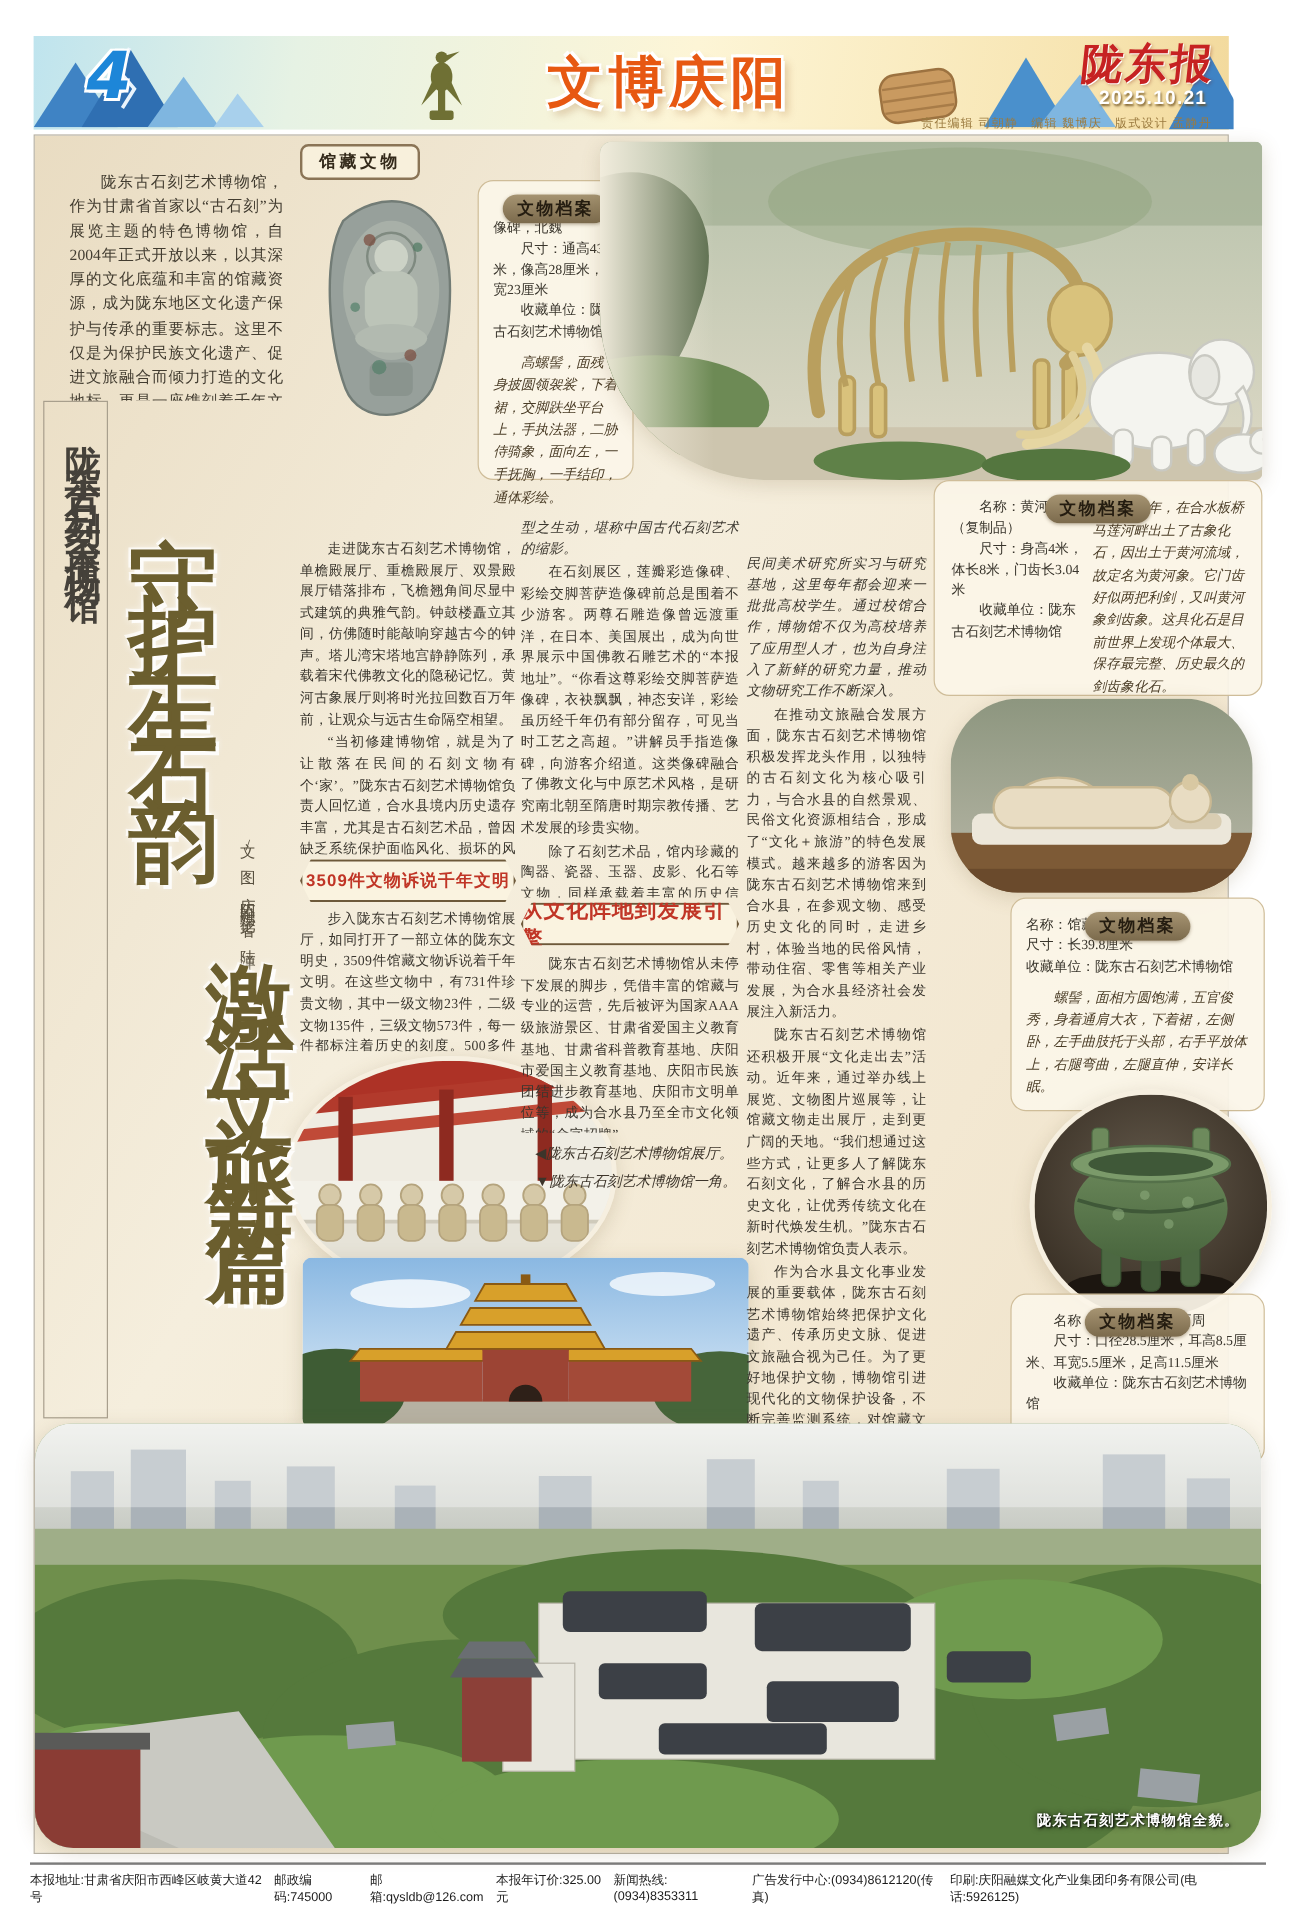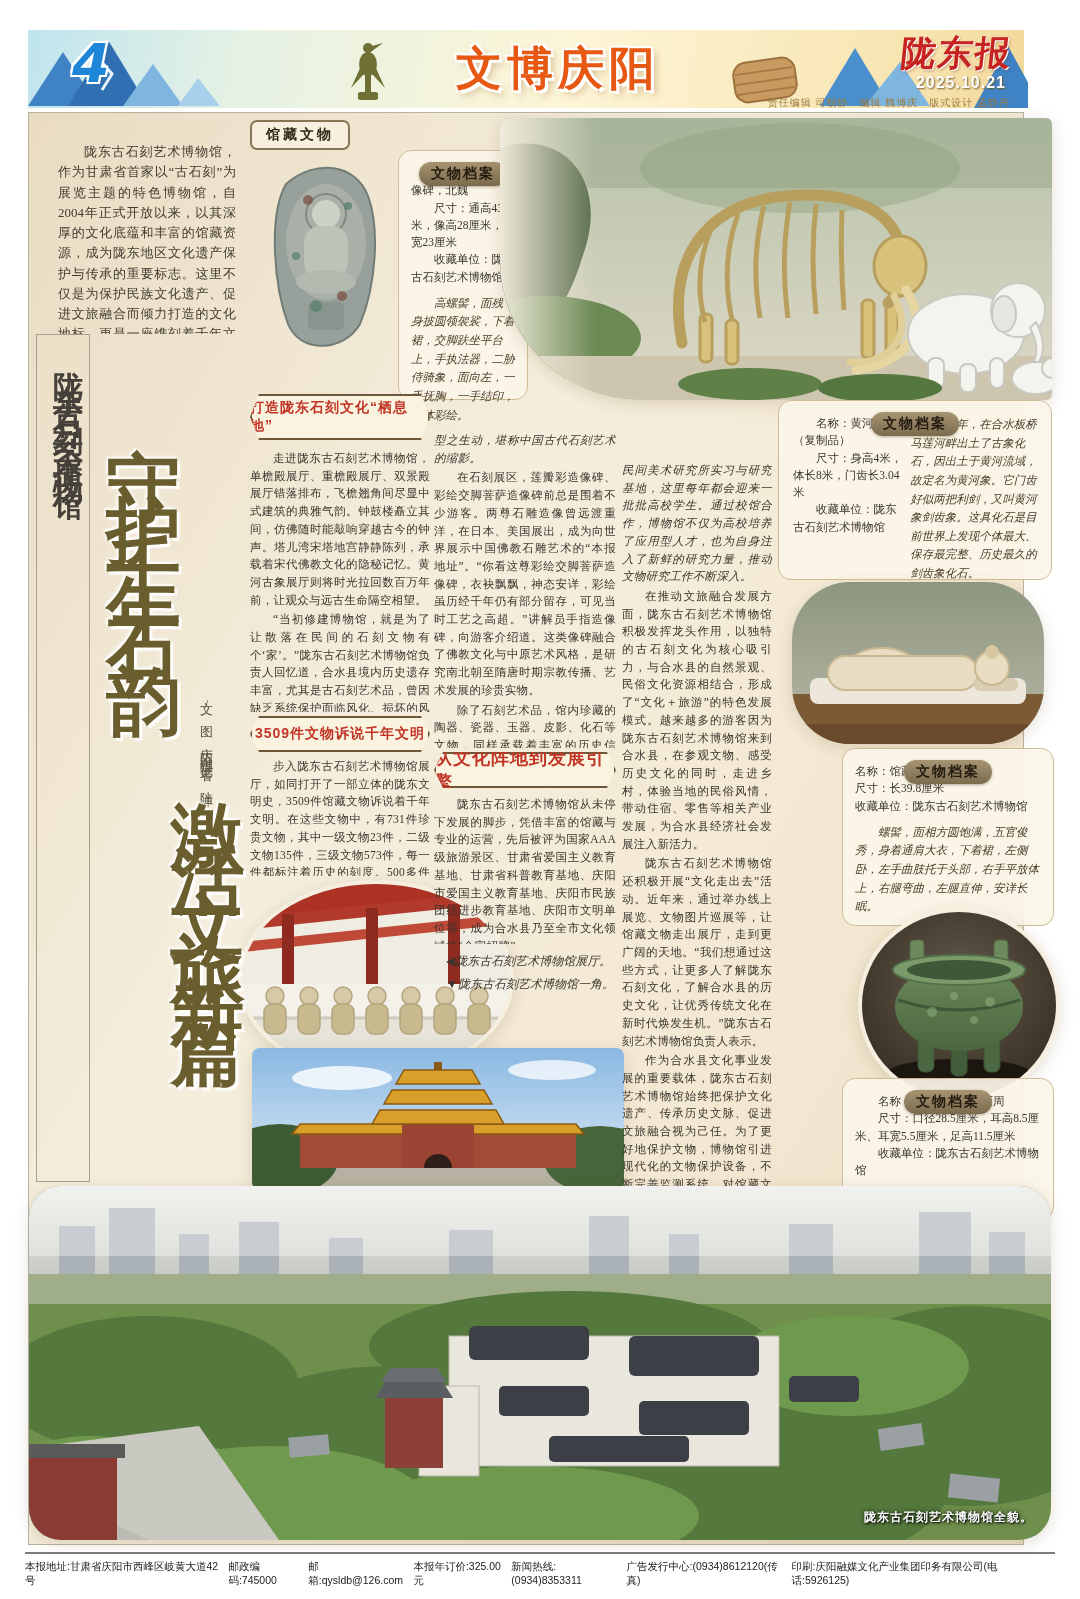--- a/index.html
+++ b/index.html
@@ -220,21 +220,20 @@
       </div>
     </div>
   </div>
 
   <div id="kickbox" class="abs"></div>
   <div id="kicker" class="abs vtext">陇东古石刻艺术博物馆</div>
   <div id="headA" class="abs vtext headchar">守护千年石韵</div>
   <div id="headB" class="abs vtext headchar">激活文旅新篇</div>
   <div id="byline" class="abs vtext">文/图 庆阳融媒记者 陆洋</div>
 
-  <div class="abs banner" style="left:250px;top:394px;width:180px;height:46px;font-size:14px">打造陇东石刻文化“栖息地”</div>
   <div class="abs body-col" style="left:250px;top:450px;width:180px;height:262px">
     <p>走进陇东古石刻艺术博物馆，单檐殿展厅、重檐殿展厅、双景殿展厅错落排布，飞檐翘角间尽显中式建筑的典雅气韵。钟鼓楼矗立其间，仿佛随时能敲响穿越古今的钟声。塔儿湾宋塔地宫静静陈列，承载着宋代佛教文化的隐秘记忆。黄河古象展厅则将时光拉回数百万年前，让观众与远古生命隔空相望。</p>
     <p>“当初修建博物馆，就是为了让散落在民间的石刻文物有个‘家’。”陇东古石刻艺术博物馆负责人回忆道，合水县境内历史遗存丰富，尤其是古石刻艺术品，曾因缺乏系统保护面临风化、损坏的风险。为保护优秀民族文化遗产，促进合水文化旅游发展，合水县打造专业博物馆，从建筑设计到功能布局，每一处细节都围绕“保护、展示、研究”三大核心展开。如今，这些错落有致的建筑不仅是文物的“庇护所”，更成为合水县文化旅游的标志性景观，让游客在参观文物的同时，也能感受建筑艺术与历史文化的深度融合。</p>
   </div>
   <div class="abs banner" style="left:250px;top:716px;width:180px;height:36px;font-size:14px">3509件文物诉说千年文明</div>
   <div class="abs body-col" style="left:250px;top:758px;width:180px;height:118px">
     <p>步入陇东古石刻艺术博物馆展厅，如同打开了一部立体的陇东文明史，3509件馆藏文物诉说着千年文明。在这些文物中，有731件珍贵文物，其中一级文物23件，二级文物135件，三级文物573件，每一件都标注着历史的刻度。500多件古石刻艺术品，是这座博物馆的“镇馆之宝”，尤以单体圆雕造像最具特色，其工艺之精湛、造</p>
   </div>
 
   <div class="abs photo" style="left:238px;top:880px;width:268px;height:190px;border-radius:50%;border:4px solid #f6efe0">

